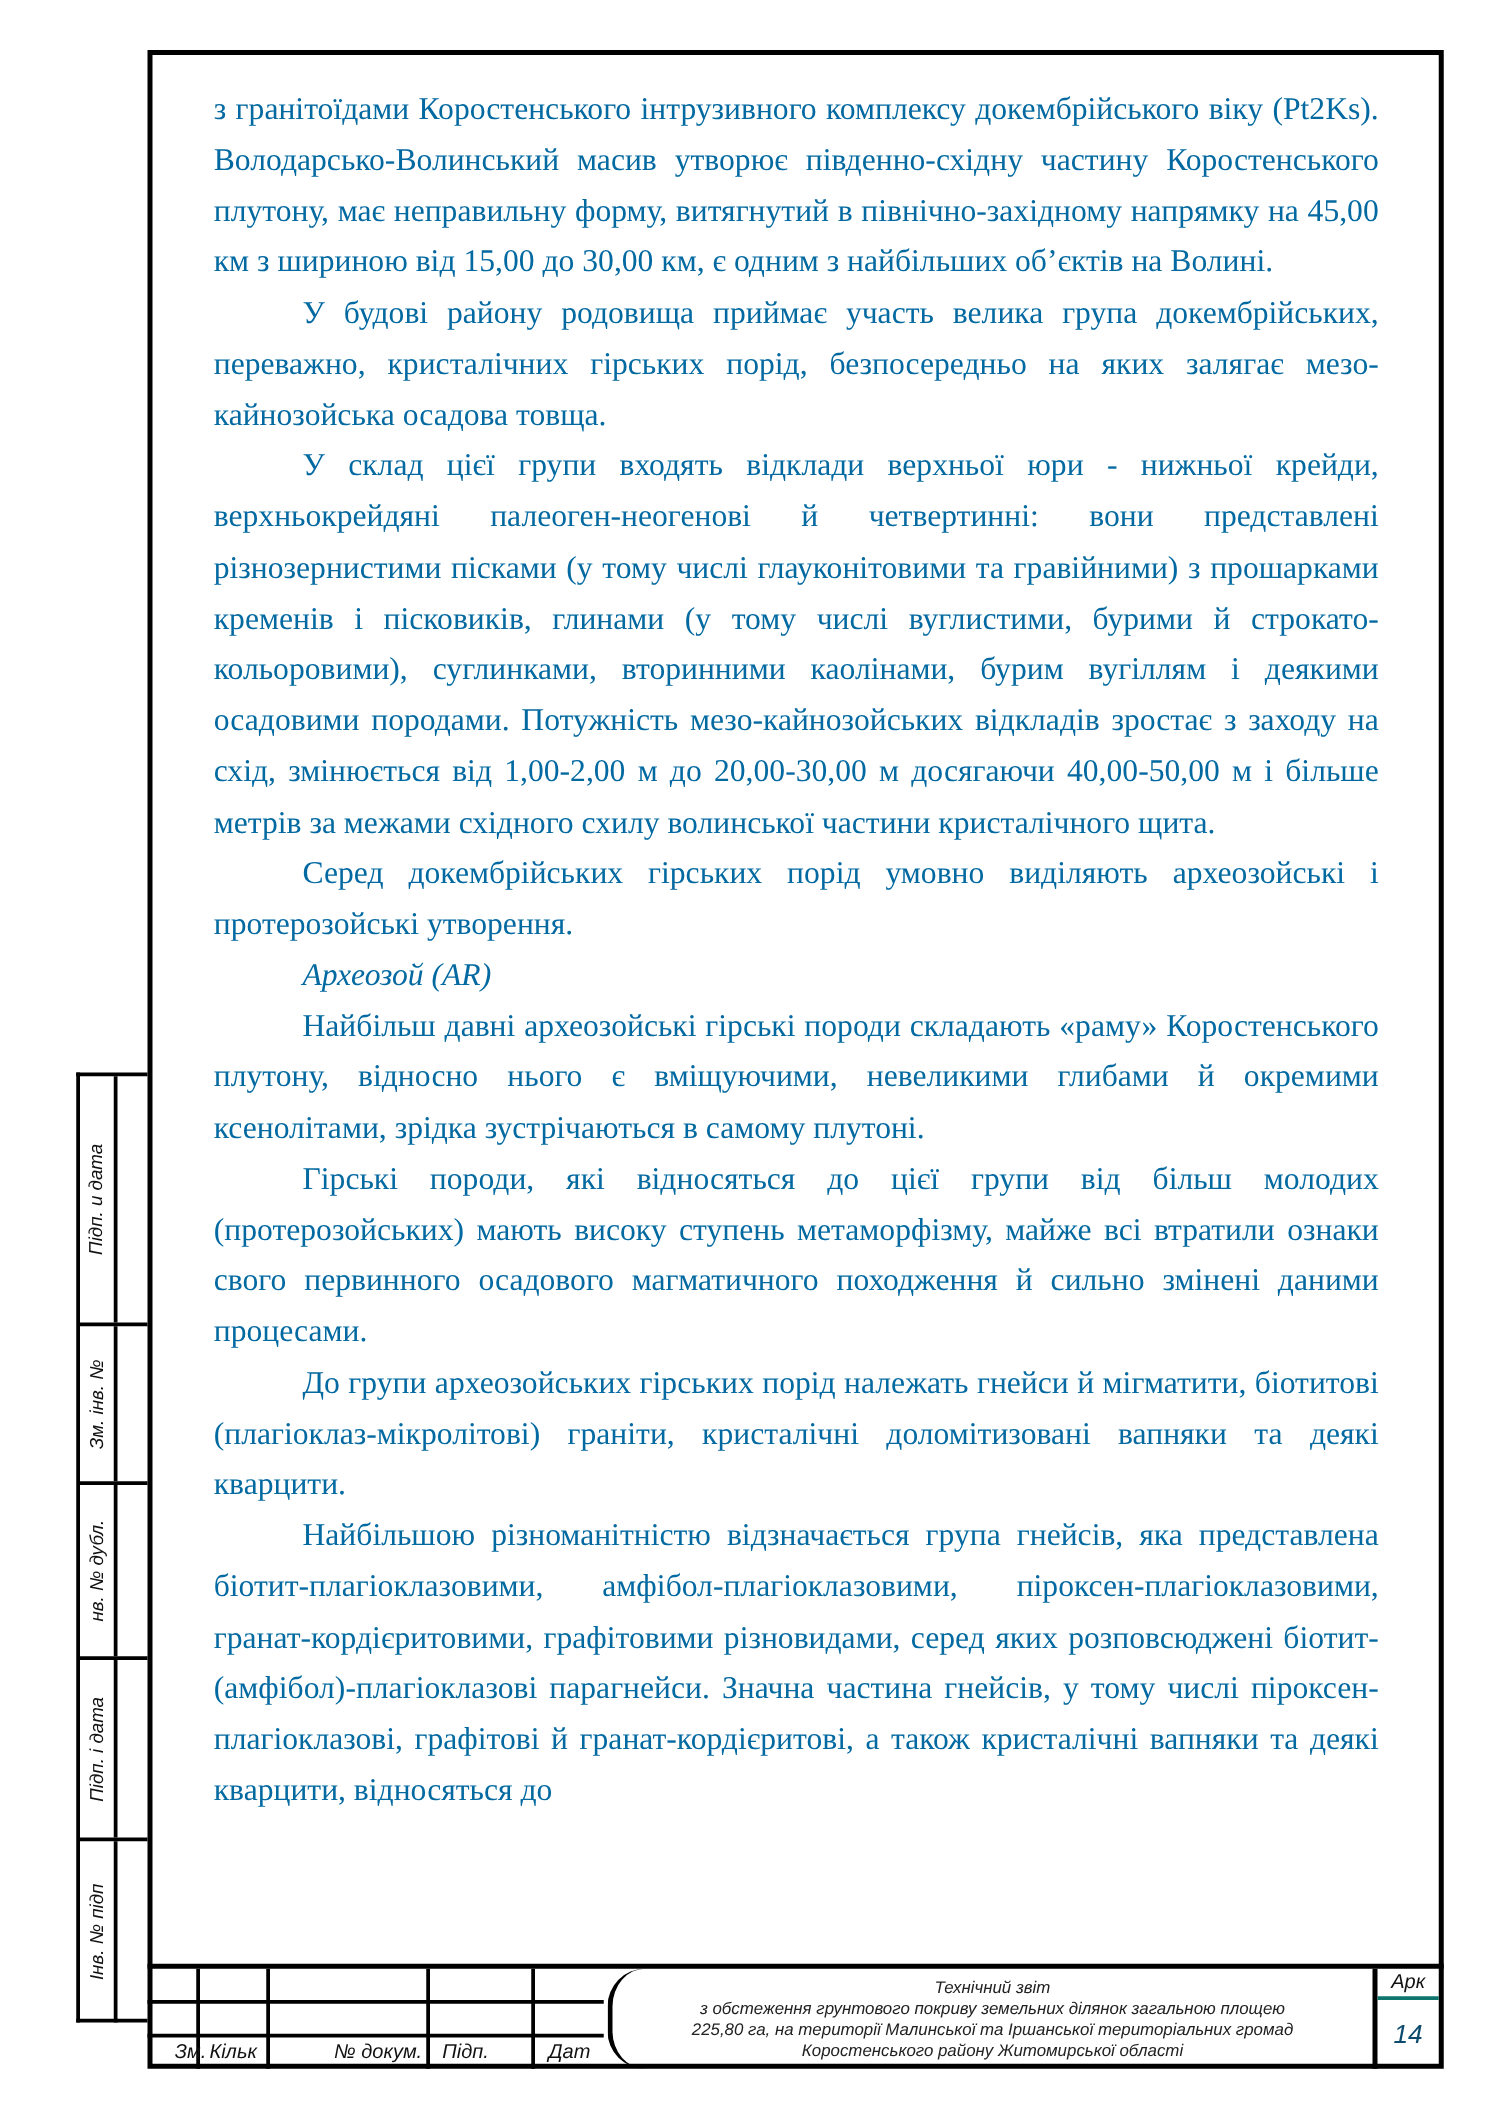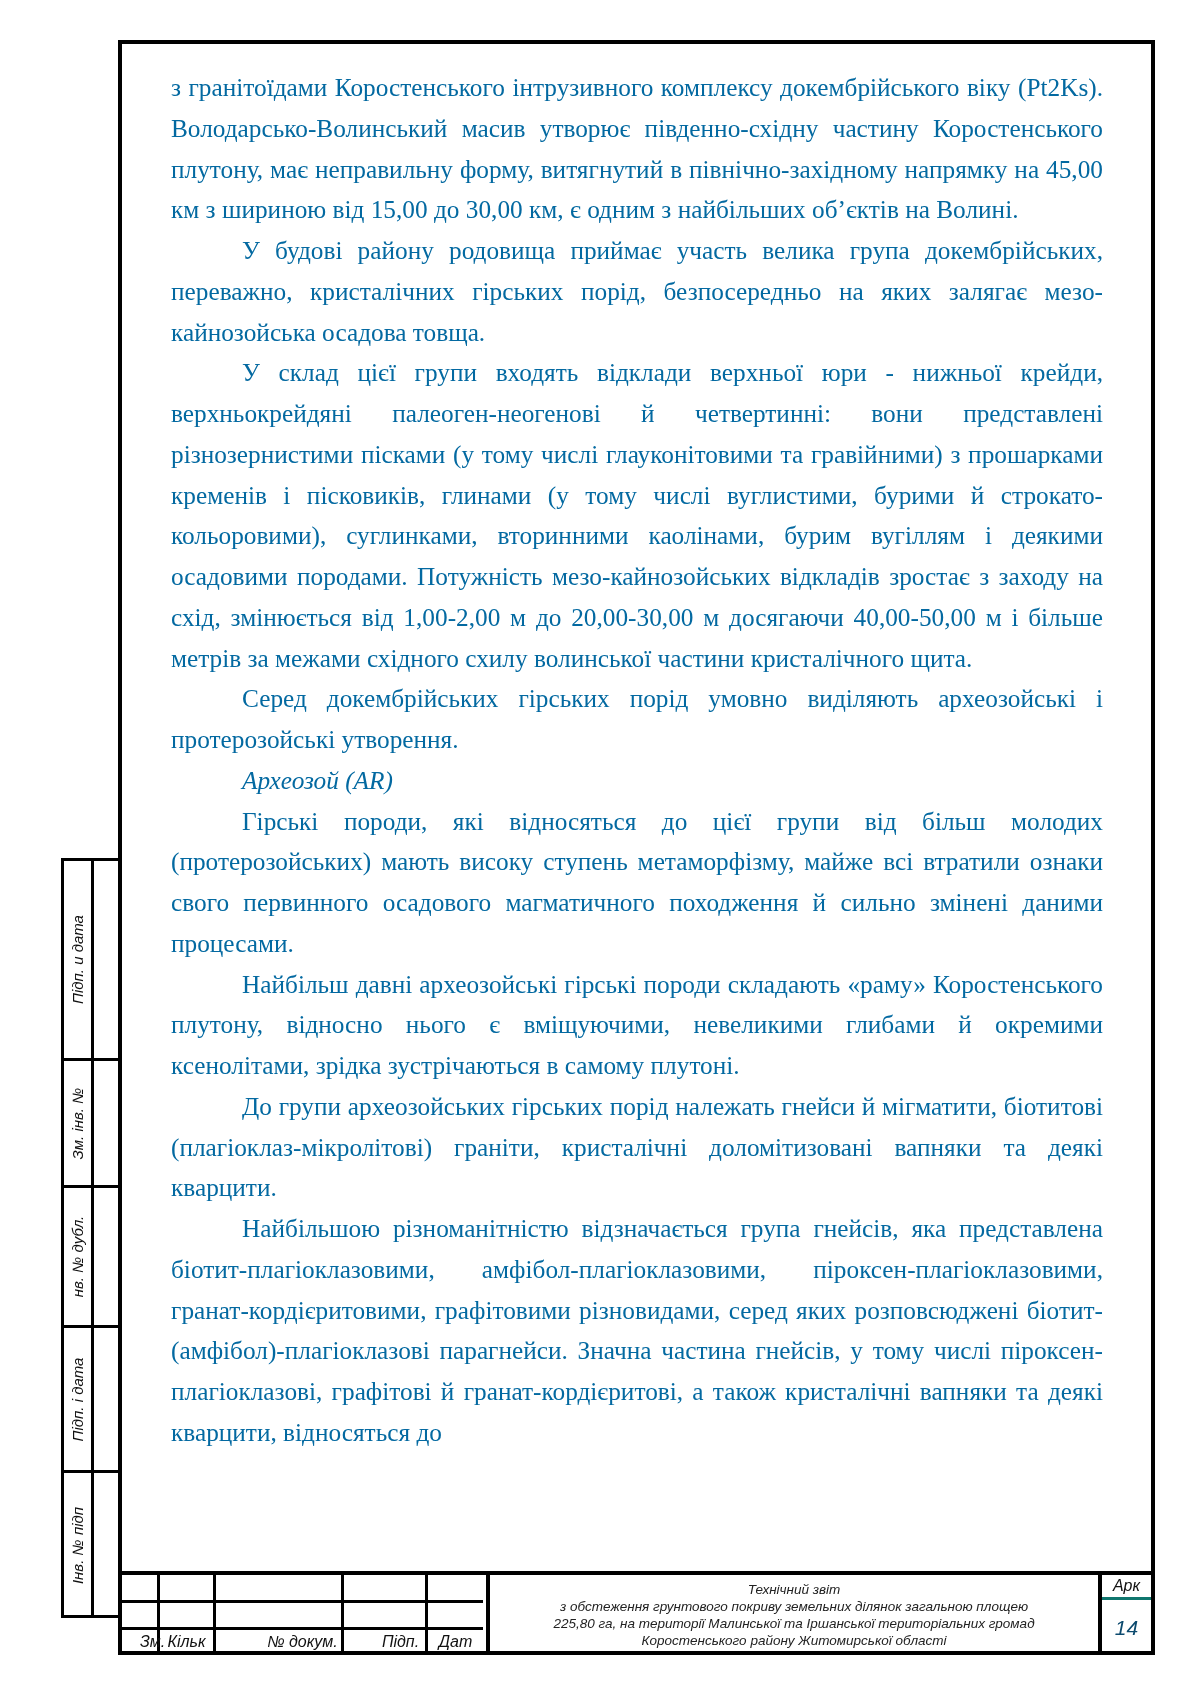--- a/index.html
+++ b/index.html
@@ -49,21 +49,21 @@
   .tb-hline { position: absolute; left: 0; height: 3px; background: #000; }
   .tb-label {
     position: absolute; top: 54px; height: 26px; display: flex; align-items: center; justify-content: center;
     font-family: "Liberation Sans", sans-serif; font-style: italic; font-size: 16px; color: #111;
   }
   .tb-title {
     position: absolute; left: 368px; top: 0; width: 612px; height: 80px;
     border-left: 4px solid #000; box-sizing: border-box;
     display: flex; flex-direction: column; justify-content: center; align-items: center;
     font-family: "Liberation Sans", sans-serif; font-style: italic; font-size: 13.5px; line-height: 17px;
-    color: #222; text-align: center;
+    color: #222; text-align: center; border-radius: 30px;
   }
   .tb-sheet {
     position: absolute; left: 980px; top: 0; width: 53px; height: 80px;
     border-left: 4px solid #000; box-sizing: border-box;
   }
   .tb-sheet-label {
     height: 22px; border-bottom: 3px solid #0f766e; display: flex; align-items: center; justify-content: center;
     font-family: "Liberation Sans", sans-serif; font-style: italic; font-size: 16px; color: #111;
   }
   .tb-sheet-num {
@@ -75,22 +75,22 @@
 <body>
 
 <div class="frame"></div>
 
 <div class="body-text">
   <p class="cont">з гранітоїдами Коростенського інтрузивного комплексу докембрійського віку (Pt2Ks). Володарсько-Волинський масив утворює південно-східну частину Коростенського плутону, має неправильну форму, витягнутий в північно-західному напрямку на 45,00 км з шириною від 15,00 до 30,00 км, є одним з найбільших об’єктів на Волині.</p>
   <p>У будові району родовища приймає участь велика група докембрійських, переважно, кристалічних гірських порід, безпосередньо на яких залягає мезо-кайнозойська осадова товща.</p>
   <p>У склад цієї групи входять відклади верхньої юри - нижньої крейди, верхньокрейдяні палеоген-неогенові й четвертинні: вони представлені різнозернистими пісками (у тому числі глауконітовими та гравійними) з прошарками кременів і пісковиків, глинами (у тому числі вуглистими, бурими й строкато-кольоровими), суглинками, вторинними каолінами, бурим вугіллям і деякими осадовими породами. Потужність мезо-кайнозойських відкладів зростає з заходу на схід, змінюється від 1,00-2,00 м до 20,00-30,00 м досягаючи 40,00-50,00 м і більше метрів за межами східного схилу волинської частини кристалічного щита.</p>
   <p>Серед докембрійських гірських порід умовно виділяють археозойські і протерозойські утворення.</p>
   <p class="heading">Археозой (AR)</p>
+  <p>Найбільш давні археозойські гірські породи складають «раму» Коростенського плутону, відносно нього є вміщуючими, невеликими глибами й окремими ксенолітами, зрідка зустрічаються в самому плутоні.</p>
   <p>Гірські породи, які відносяться до цієї групи від більш молодих (протерозойських) мають високу ступень метаморфізму, майже всі втратили ознаки свого первинного осадового магматичного походження й сильно змінені даними процесами.</p>
-  <p>Найбільш давні археозойські гірські породи складають «раму» Коростенського плутону, відносно нього є вміщуючими, невеликими глибами й окремими ксенолітами, зрідка зустрічаються в самому плутоні.</p>
   <p>До групи археозойських гірських порід належать гнейси й мігматити, біотитові (плагіоклаз-мікролітові) граніти, кристалічні доломітизовані вапняки та деякі кварцити.</p>
   <p>Найбільшою різноманітністю відзначається група гнейсів, яка представлена біотит-плагіоклазовими, амфібол-плагіоклазовими, піроксен-плагіоклазовими, гранат-кордієритовими, графітовими різновидами, серед яких розповсюджені біотит-(амфібол)-плагіоклазові парагнейси. Значна частина гнейсів, у тому числі піроксен-плагіоклазові, графітові й гранат-кордієритові, а також кристалічні вапняки та деякі кварцити, відносяться до</p>
 </div>
 
 <div class="side-stamp">
   <div class="side-cell" style="top:0;height:200px;">
     <div class="side-label">
         <span>Підп. и дата</span>
       </div>
     <div class="divider"></div>
@@ -125,21 +125,21 @@
   <div class="tb-grid">
     <div class="tb-vline" style="left:39px;"></div>
     <div class="tb-vline" style="left:95px;"></div>
     <div class="tb-vline" style="left:223px;"></div>
     <div class="tb-vline" style="left:307px;"></div>
     <div class="tb-hline" style="top:25px;width:365px;"></div>
     <div class="tb-hline" style="top:52px;width:365px;"></div>
     <div class="tb-label" style="left:15px;width:39px;">Зм.</div>
     <div class="tb-label" style="left:42px;width:53px;">Кільк</div>
     <div class="tb-label" style="left:98px;width:125px;padding-left:24px;">№ докум.</div>
-    <div class="tb-label" style="left:242px;width:81px;">Підп.</div>
+    <div class="tb-label" style="left:214px;width:81px;">Підп.</div>
     <div class="tb-label" style="left:310px;width:55px;">Дат</div>
   </div>
   <div class="tb-title">
     <div>Технічний звіт</div>
     <div>з обстеження грунтового покриву земельних ділянок загальною площею</div>
     <div>225,80 га, на території  Малинської та Іршанської територіальних громад</div>
     <div>Коростенського району Житомирської області</div>
   </div>
   <div class="tb-sheet">
     <div class="tb-sheet-label">Арк</div>

